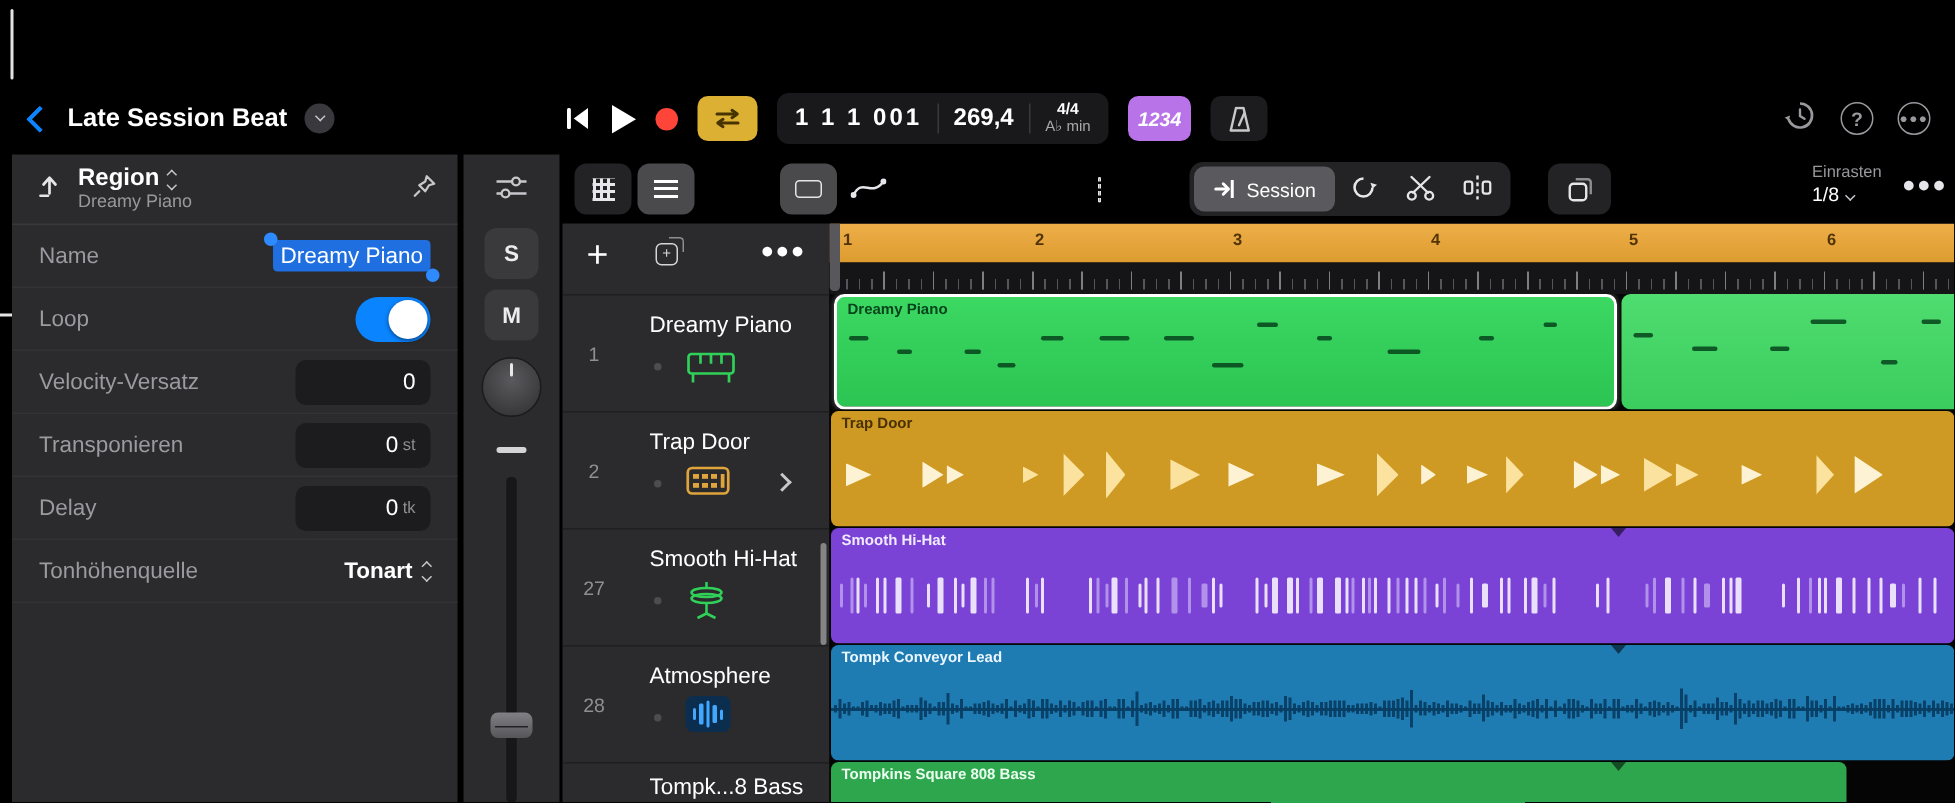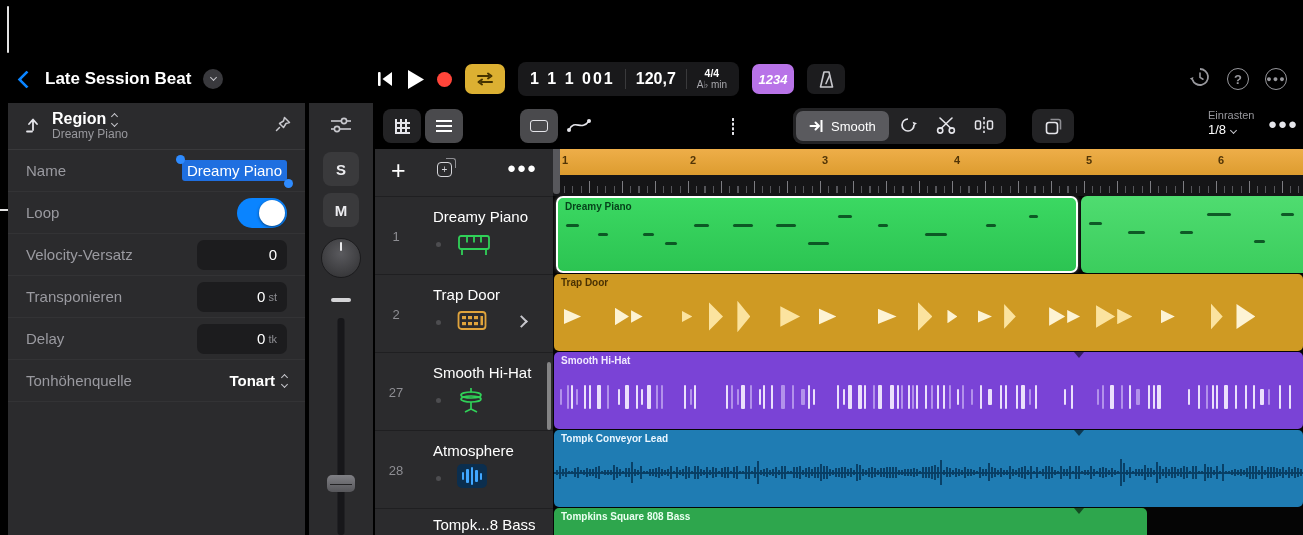--- a/index.html
+++ b/index.html
@@ -190,21 +190,21 @@
         <svg width="20" height="14" viewBox="0 0 20 14">
           <path d="M3 4 H14" stroke="#463300" stroke-width="2" stroke-linecap="round" fill="none"></path>
           <path d="M13 1.5 L16.5 4 L13 6.5" stroke="#463300" stroke-width="2" stroke-linecap="round" stroke-linejoin="round" fill="none"></path>
           <path d="M17 10 H6" stroke="#463300" stroke-width="2" stroke-linecap="round" fill="none"></path>
           <path d="M7 7.5 L3.5 10 L7 12.5" stroke="#463300" stroke-width="2" stroke-linecap="round" stroke-linejoin="round" fill="none"></path>
         </svg>
       </button>
       <div class="lcd">
         <span class="lcd-pos">1 1 1 001</span>
         <i class="lcd-div"></i>
-        <span class="lcd-tempo">120,7</span>
+        <span class="lcd-tempo">269,4</span>
         <i class="lcd-div"></i>
         <span class="lcd-sig">
           <span class="top">4/4</span>
           <span class="dim">A♭ min</span>
         </span>
       </div>
       <button class="tbtn countin">1234</button>
       <button class="tbtn dark">
         <svg width="15" height="17" viewBox="0 0 15 17">
           <path d="M5 1 h5 l3.5 15 h-12 Z" fill="none" stroke="#c7c7cc" stroke-width="1.6" stroke-linejoin="round"></path>
@@ -354,21 +354,21 @@
           <button><i class="icon-marquee"></i></button>
         </span>
 
       <div class="trim-group">
         <button class="trim-seg">
           <svg width="15" height="14" viewBox="0 0 15 14">
               <line x1="12.5" y1="1" x2="12.5" y2="13" stroke="#fff" stroke-width="2"></line>
               <path d="M1.5 7 H9" stroke="#fff" stroke-width="2" stroke-linecap="round"></path>
               <path d="M6.5 3.5 L10 7 L6.5 10.5" stroke="#fff" stroke-width="2" fill="none" stroke-linecap="round" stroke-linejoin="round"></path>
             </svg>
-          <span>Smooth</span>
+          <span>Session</span>
         </button>
         <span class="tool-slot">
             <button>
           <svg width="18" height="16" viewBox="0 0 18 16">
                 <path d="M9 2 a6 6 0 1 0 6 6" fill="none" stroke="#e5e5ea" stroke-width="1.7"></path>
                 <path d="M15 8.6 l3 -2.4 l-4.4 -1.4 Z" fill="#e5e5ea"></path>
               </svg>
         </button>
           </span>
         <span class="tool-slot">
@@ -911,21 +911,21 @@
                 <i style="position: absolute; left: 737px; top: 39.3518px; width: 2px; height: 6.29639px; background: rgba(8, 62, 100, 0.95);"></i>
                 <i style="position: absolute; left: 740px; top: 36.9504px; width: 2px; height: 11.0992px; background: rgba(8, 62, 100, 0.95);"></i>
                 <i style="position: absolute; left: 743px; top: 38.2645px; width: 2px; height: 8.47107px; background: rgba(8, 62, 100, 0.95);"></i>
                 <i style="position: absolute; left: 746px; top: 38.7575px; width: 2px; height: 7.48493px; background: rgba(8, 62, 100, 0.95);"></i>
               </span>
             <i class="loop-marker"></i>
           </div>
         </div>
 
         <div class="lane" style="top:359px;height:27px;">
-          <div class="region r-bass" style="left:1px;width:593px;border-radius:5px 5px 0 0;">
+          <div class="region r-bass" style="left:1px;width:677px;border-radius:5px 5px 0 0;">
             <span class="rname">Tompkins Square 808 Bass</span>
             <i class="loop-marker"></i>
           </div>
         </div>
 
       </div>
     </div>
   </div>
 </div>
 

